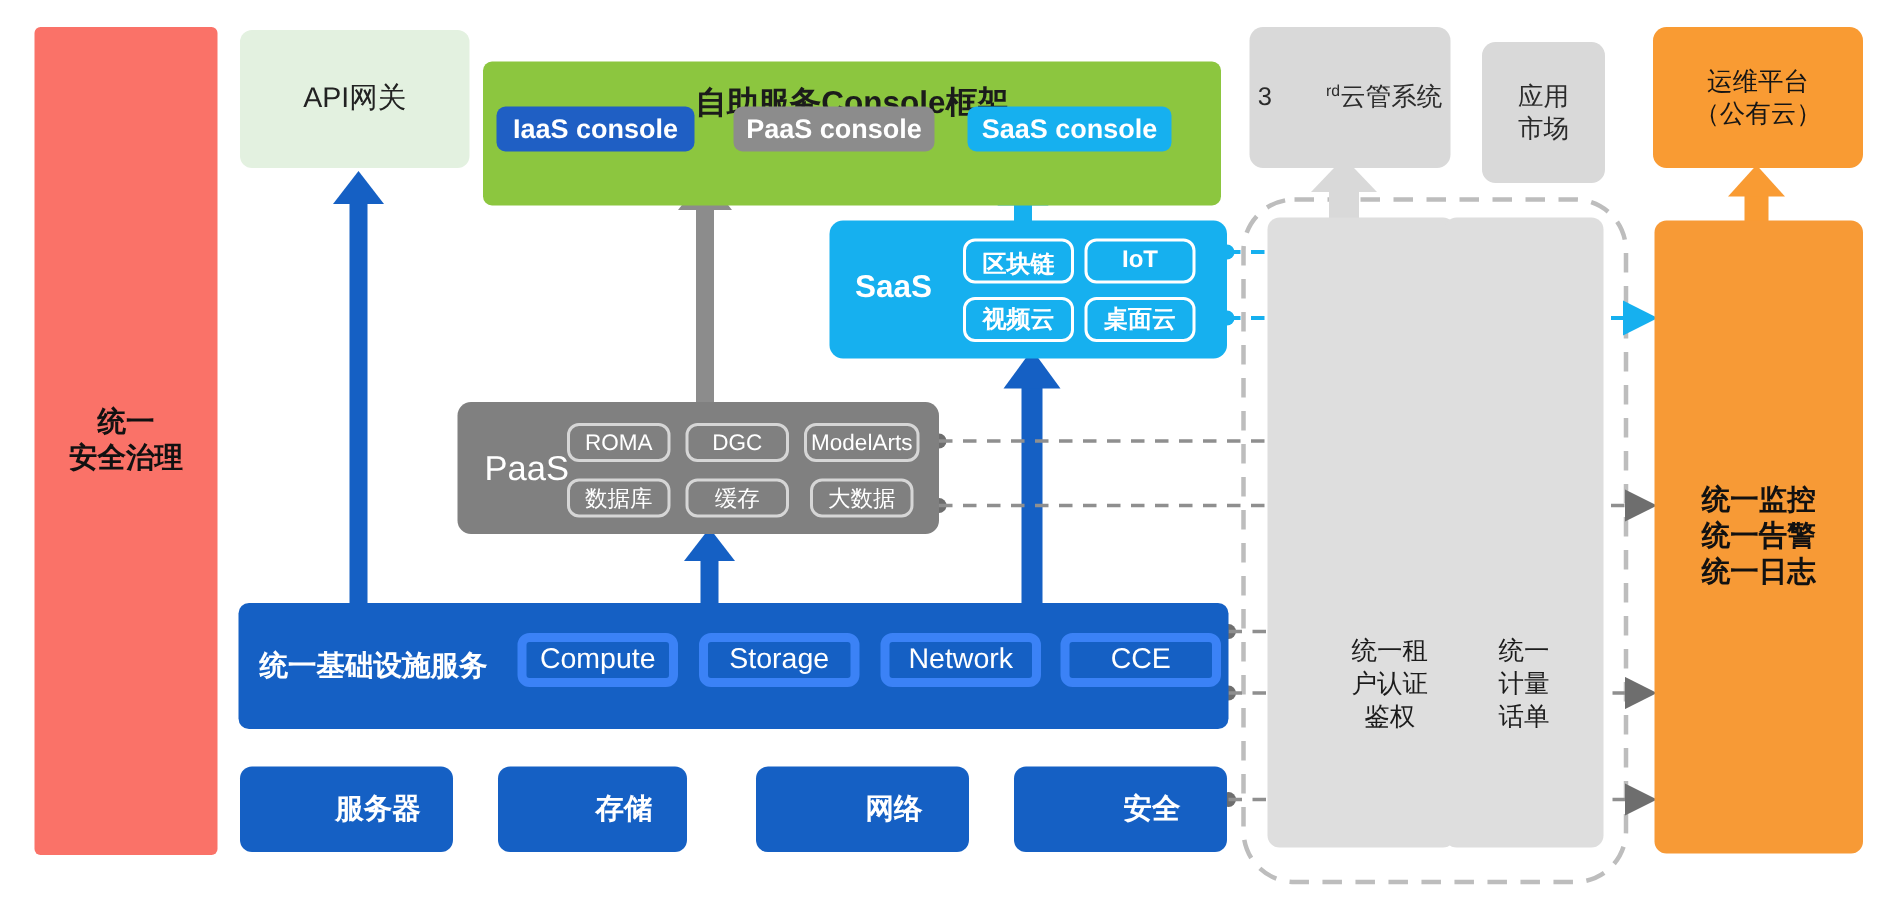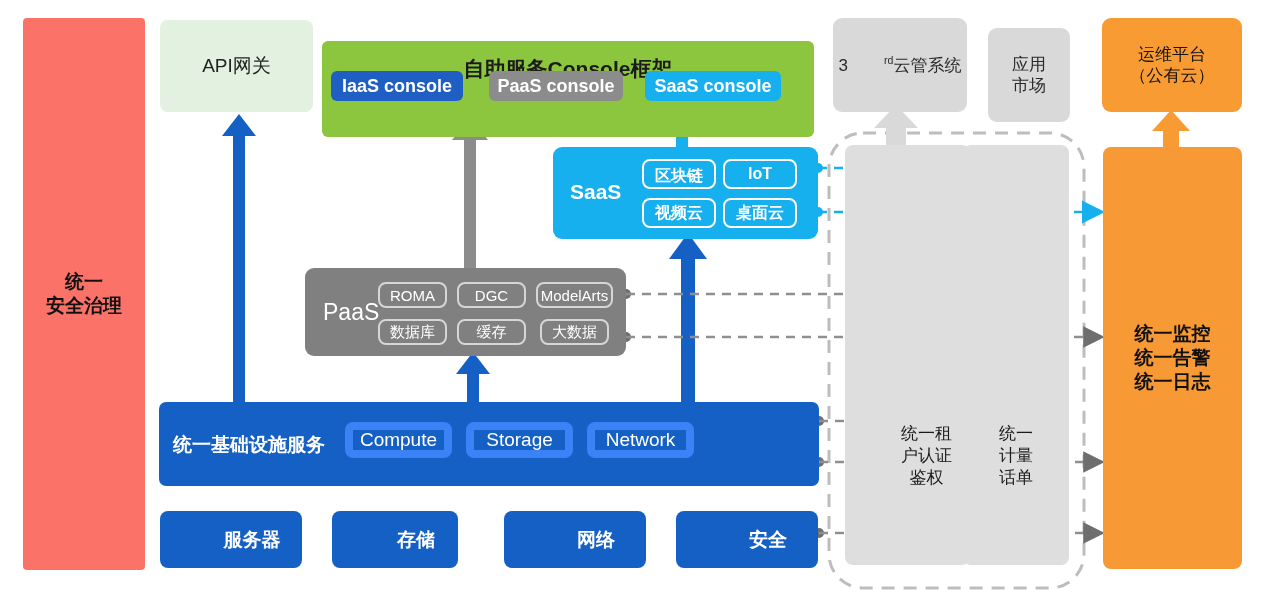--- a/index.html
+++ b/index.html
@@ -25,21 +25,21 @@
   .saas-box{background:#16b0ef;border-radius:9px;}
   .saas-label{position:absolute;color:#fff;font-size:21px;font-weight:600;}
   .saas-pill{border:2px solid #ffffff;background:transparent;color:#fff;font-size:16px;font-weight:600;border-radius:8px;}
   
   .paas-box{background:#808080;border-radius:9px;}
   .paas-label{position:absolute;color:#fff;font-size:23px;}
   .paas-pill{border:2px solid #d6d6d6;background:transparent;color:#fff;font-size:15px;border-radius:8px;}
   
   .infra-box{background:#1560c4;border-radius:7px;}
   .infra-label{position:absolute;color:#fff;font-size:19px;font-weight:600;}
-  .infra-pill{border:8px solid #3b82f6;background:transparent;color:#fff;font-size:19px;border-radius:8px;}
+  .infra-pill{border:6px solid #3b82f6;background:transparent;color:#fff;font-size:19px;border-radius:8px;}
   .hw-box{background:#1560c4;color:#fff;font-size:19px;font-weight:600;border-radius:8px;padding-left:42px;}
   .gcol{position:absolute;background:#dedede;border-radius:8px;}
   .gcol-label{position:absolute;color:#1b1b1b;font-size:17px;text-align:center;line-height:1.3;width:100%;}
   sup{font-size:0.62em;vertical-align:super;padding-left:36px;}
 </style>
 </head>
 <body>
 
 <div id="stage">
 
@@ -226,20 +226,23 @@
   </div>
   <div class="pill infra-pill" style="left:345px;top:422px;width:107px;height:36px;">
     <span>Compute</span>
   </div>
   <div class="pill infra-pill" style="left:466px;top:422px;width:107px;height:36px;">
     <span>Storage</span>
   </div>
   <div class="pill infra-pill" style="left:587px;top:422px;width:107px;height:36px;">
     <span>Network</span>
   </div>
+  <div class="pill infra-pill" style="left:707px;top:422px;width:107px;height:36px;">
+    <span>CCE</span>
+  </div>
 
   <div class="box hw-box" style="left:160px;top:511px;width:142px;height:57px;">
     <span>服务器</span>
   </div>
   <div class="box hw-box" style="left:332px;top:511px;width:126px;height:57px;">
     <span>存储</span>
   </div>
   <div class="box hw-box" style="left:504px;top:511px;width:142px;height:57px;">
     <span>网络</span>
   </div>

